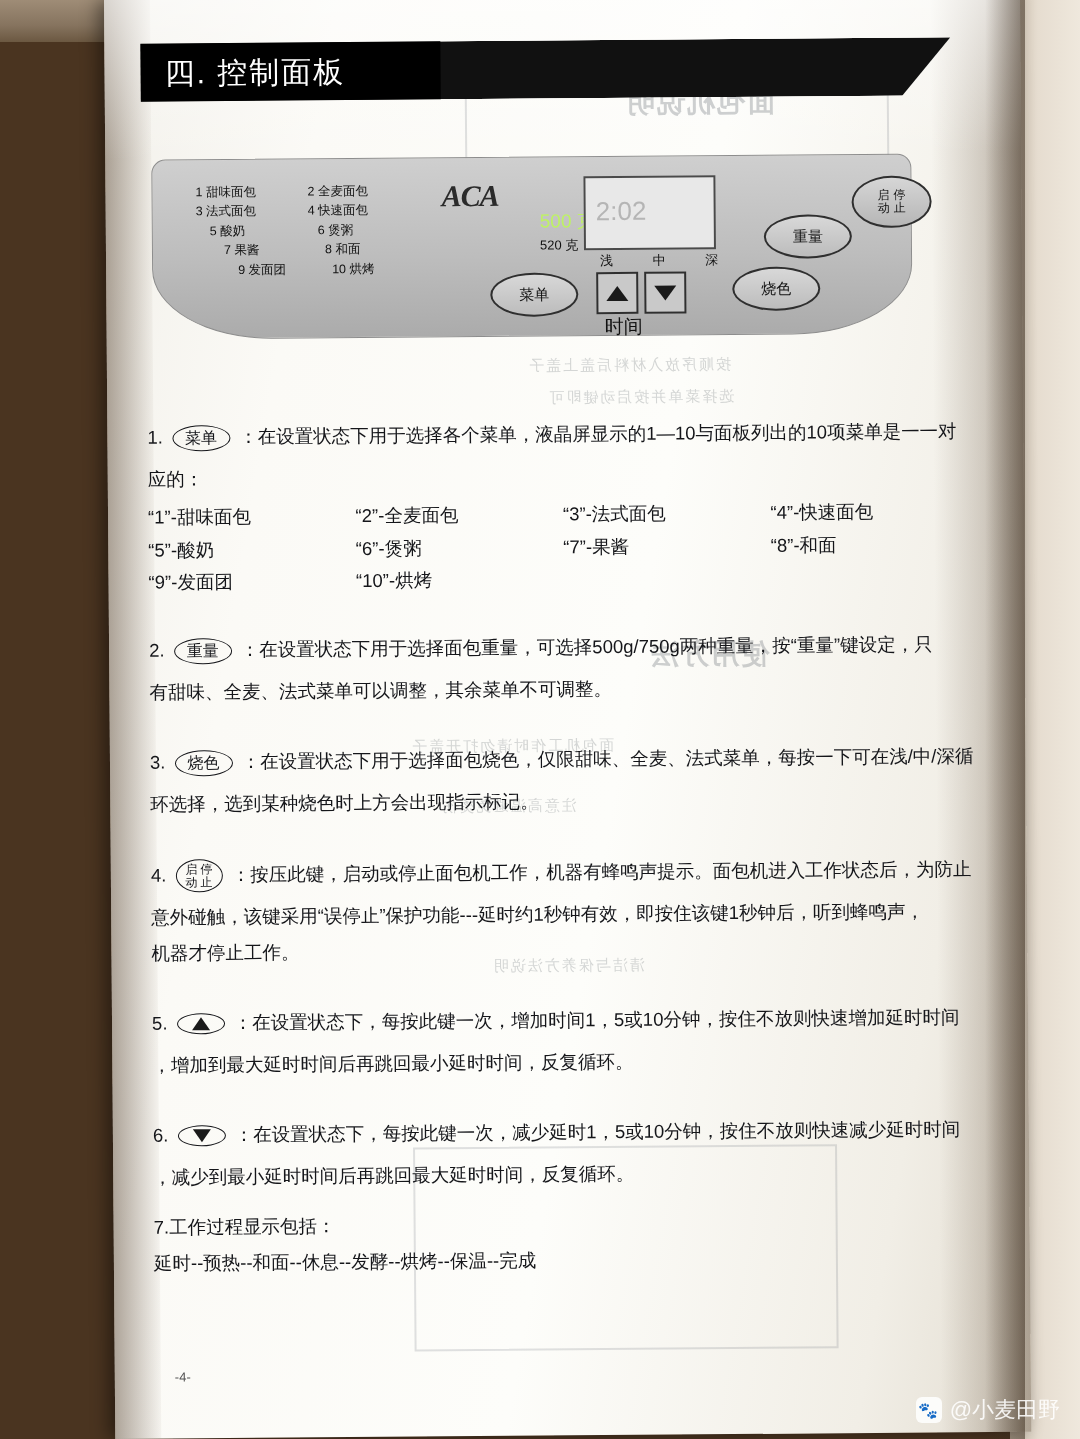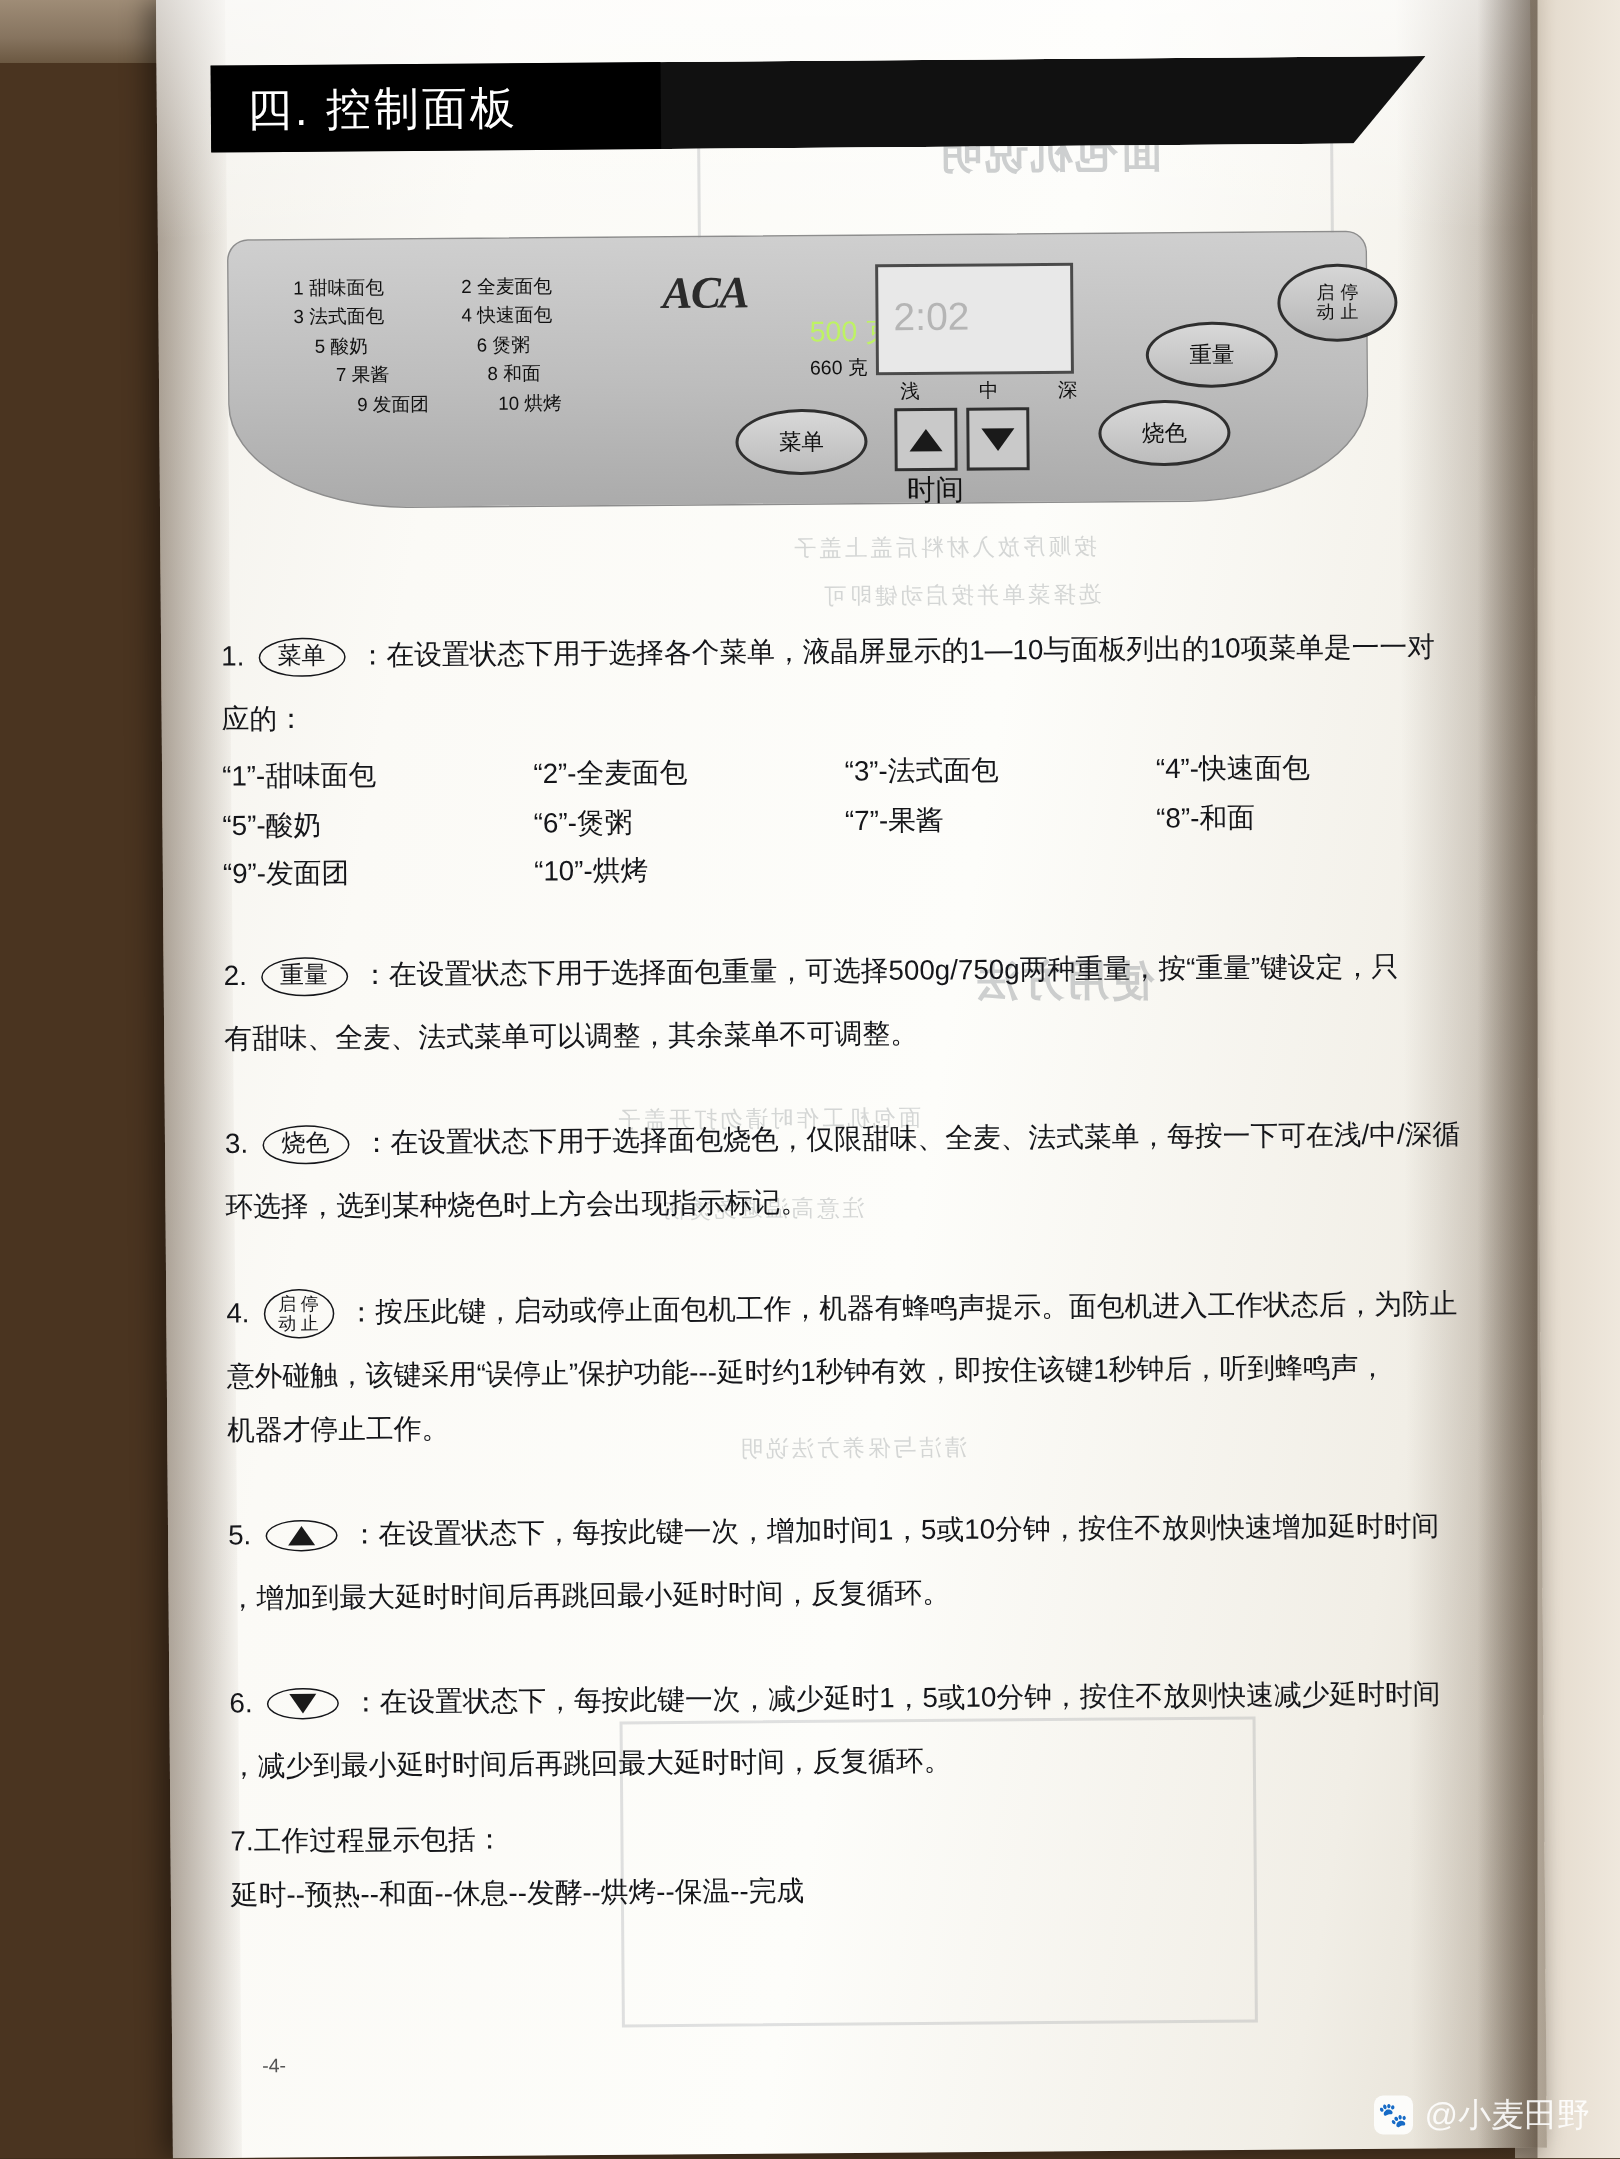--- a/index.html
+++ b/index.html
@@ -256,21 +256,21 @@
               <span class="mcol1">7 果酱</span>
               <span class="mcol2">8 和面</span>
             </div>
           <div class="row" style="padding-left:42px;">
               <span class="mcol1">9 发面团</span>
               <span class="mcol2">10 烘烤</span>
             </div>
         </div>
         <div class="logo">ACA</div>
         <div class="wt500">500 克</div>
-        <div class="wt750">660 克</div>
+        <div class="wt750">520 克</div>
         <div class="lcd">
           <div class="lcd-ghost">2:02</div>
         </div>
         <div class="shades">浅 中 深</div>
         <div class="btn-oval btn-menu">菜单</div>
         <div class="btn-oval btn-weight">重量</div>
         <div class="btn-oval btn-color">烧色</div>
         <div class="btn-start">
           <span class="c">
               <span>启</span>

